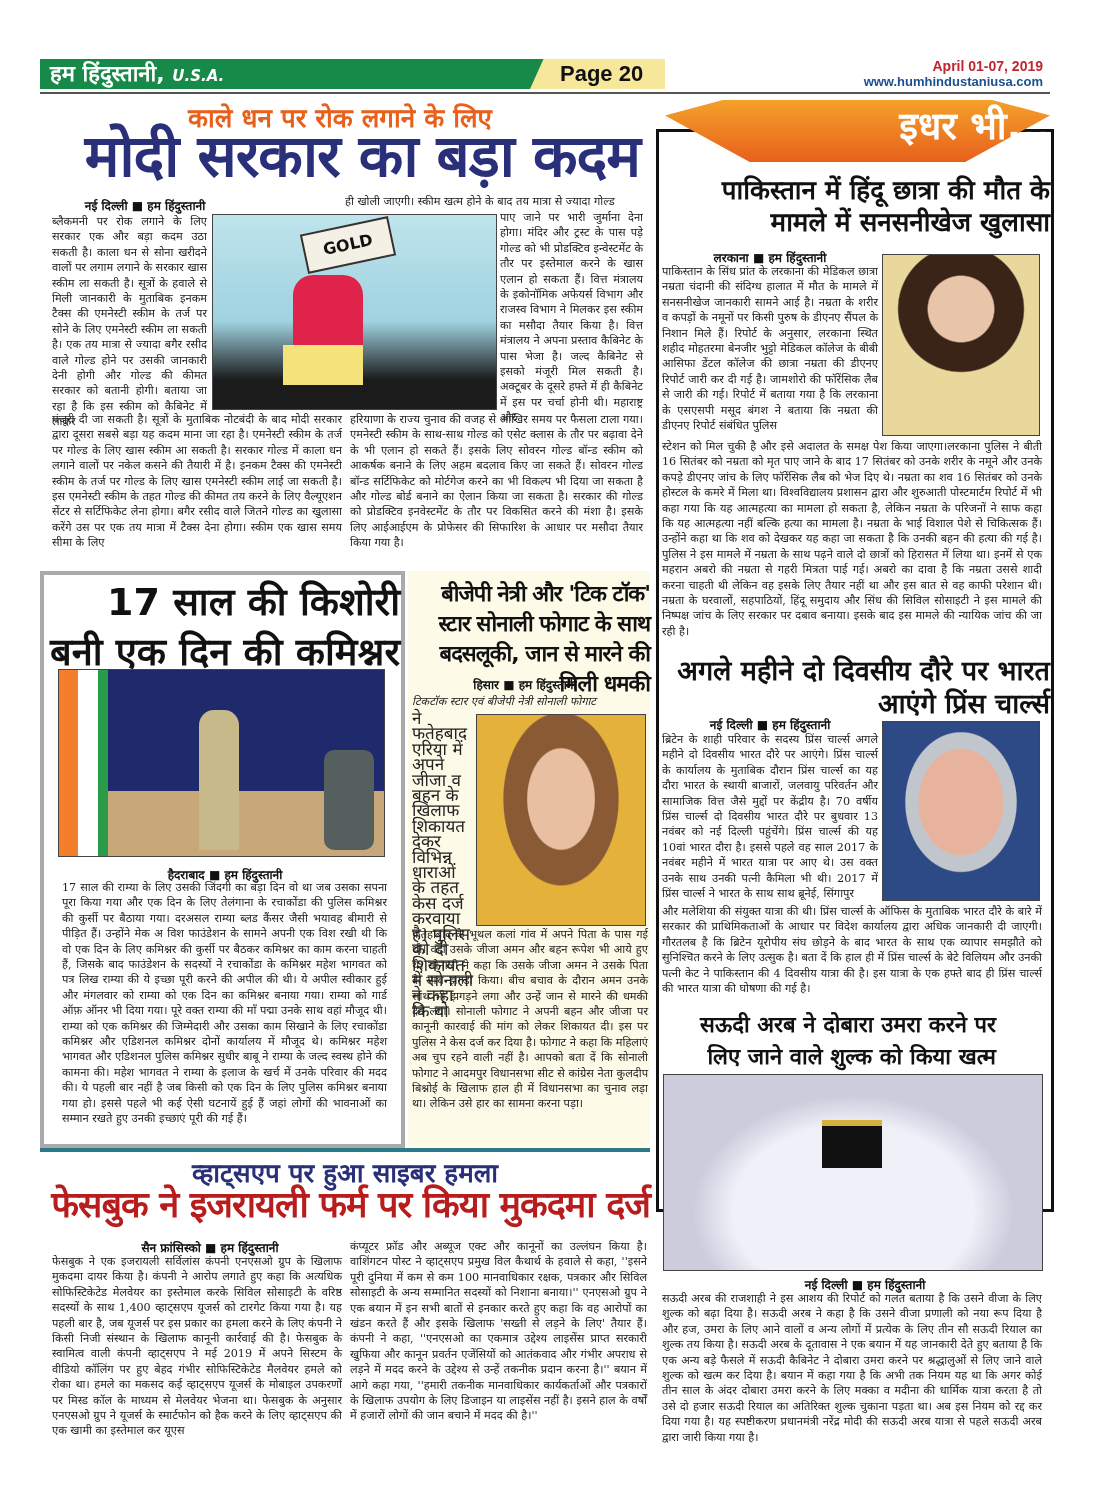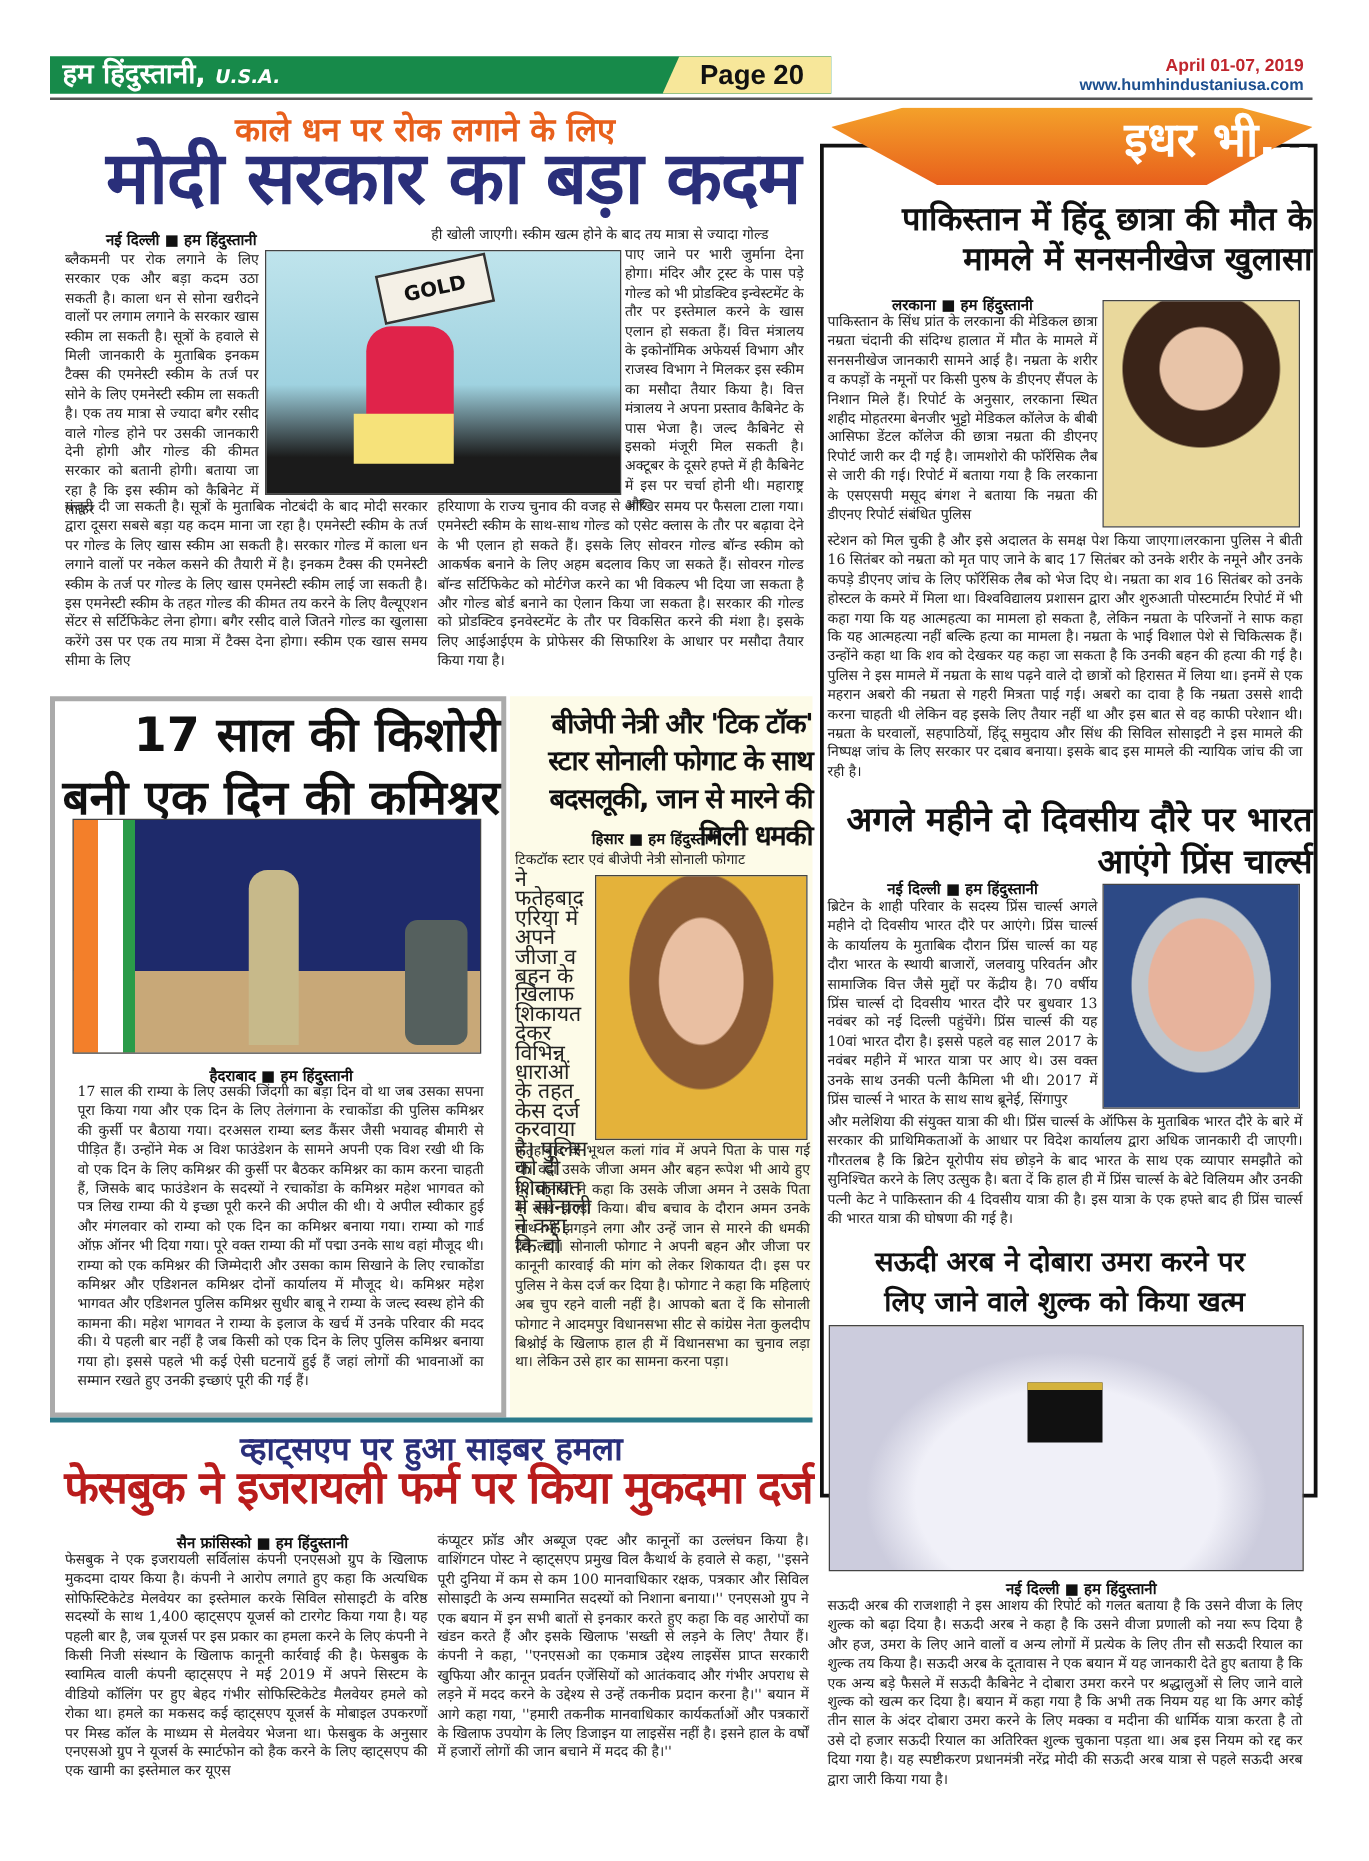--- a/index.html
+++ b/index.html
@@ -1,17 +1,17 @@
 <!DOCTYPE html>
 <html><head>
 <meta charset="utf-8">
 <style>
 *{box-sizing:border-box;margin:0;padding:0;}
 body{width:1095px;height:1489px;background:#fff;font-family:"DejaVu Serif",serif;color:#111;position:relative;overflow:hidden;}
-.abs{position:absolute;}
+.abs{position:absolute;margin-top:14px;}
 .masthead{left:40px;top:45px;width:625px;height:30px;background:#178a4a;}
 .mast-title{left:50px;top:46px;color:#fff;font-family:"DejaVu Sans",sans-serif;font-weight:bold;font-size:22px;line-height:28px;}
 .mast-title i{font-size:15px;font-style:italic;}
 .page-tab{left:530px;top:45px;width:135px;height:30px;background:#f7e79a;clip-path:polygon(10% 0,100% 0,100% 100%,0 100%);}
 .page-num{left:560px;top:45px;font-family:"Liberation Sans",sans-serif;font-weight:bold;font-size:22px;line-height:30px;color:#111;}
 .date{right:52px;top:44px;font-family:"Liberation Sans",sans-serif;font-size:14px;color:#c0262d;font-weight:bold;text-align:right;}
 .url{right:52px;top:60px;font-family:"Liberation Sans",sans-serif;font-size:13px;color:#1c4f8f;font-weight:bold;}
 .rule{left:40px;top:78px;width:1010px;height:2px;background:#555;}
 .kicker{font-family:"DejaVu Sans",sans-serif;font-weight:bold;text-align:center;}
 .headline{font-family:"DejaVu Sans",sans-serif;font-weight:bold;text-align:right;line-height:1.05;}
@@ -73,21 +73,21 @@
 <div class="abs img" style="left:58px;top:655px;width:327px;height:188px;background:linear-gradient(90deg,#f37f2a 0 6%,#fff 6% 12%,#2a9b49 12% 15%,transparent 15%),linear-gradient(180deg,#1e2a6b 0 65%,#c8a878 65%);">
   <div style="position:absolute;left:140px;top:40px;width:40px;height:140px;background:#c7b98a;border-radius:15px 15px 0 0;"></div>
   <div style="position:absolute;left:265px;top:80px;width:50px;height:100px;background:#55605e;border-radius:10px;"></div>
 </div>
 <div class="abs byline" style="left:140px;top:852px;width:170px;">हैदराबाद ■ हम हिंदुस्तानी</div>
 <div class="abs body" style="left:62px;top:866px;width:325px;">17 साल की राम्या के लिए उसकी जिंदगी का बड़ा दिन वो था जब उसका सपना पूरा किया गया और एक दिन के लिए तेलंगाना के रचाकोंडा की पुलिस कमिश्नर की कुर्सी पर बैठाया गया। दरअसल राम्या ब्लड कैंसर जैसी भयावह बीमारी से पीड़ित हैं। उन्होंने मेक अ विश फाउंडेशन के सामने अपनी एक विश रखी थी कि वो एक दिन के लिए कमिश्नर की कुर्सी पर बैठकर कमिश्नर का काम करना चाहती हैं, जिसके बाद फाउंडेशन के सदस्यों ने रचाकोंडा के कमिश्नर महेश भागवत को पत्र लिख राम्या की ये इच्छा पूरी करने की अपील की थी। ये अपील स्वीकार हुई और मंगलवार को राम्या को एक दिन का कमिश्नर बनाया गया। राम्या को गार्ड ऑफ़ ऑनर भी दिया गया। पूरे वक्त राम्या की माँ पद्मा उनके साथ वहां मौजूद थी। राम्या को एक कमिश्नर की जिम्मेदारी और उसका काम सिखाने के लिए रचाकोंडा कमिश्नर और एडिशनल कमिश्नर दोनों कार्यालय में मौजूद थे। कमिश्नर महेश भागवत और एडिशनल पुलिस कमिश्नर सुधीर बाबू ने राम्या के जल्द स्वस्थ होने की कामना की। महेश भागवत ने राम्या के इलाज के खर्च में उनके परिवार की मदद की। ये पहली बार नहीं है जब किसी को एक दिन के लिए पुलिस कमिश्नर बनाया गया हो। इससे पहले भी कई ऐसी घटनायें हुई हैं जहां लोगों की भावनाओं का सम्मान रखते हुए उनकी इच्छाएं पूरी की गई हैं।</div>
 
 <div class="abs" style="left:408px;top:557px;width:242px;height:580px;background:#fdfbe8;"></div>
 <div class="abs headline" style="left:412px;top:565px;width:238px;font-size:22px;color:#111;line-height:30px;letter-spacing:-1px;">बीजेपी नेत्री और 'टिक टॉक' स्टार सोनाली फोगाट के साथ बदसलूकी, जान से मारने की मिली धमकी</div>
 <div class="abs byline" style="left:440px;top:662px;width:170px;">हिसार ■ हम हिंदुस्तानी</div>
-<div class="abs body" style="left:412px;top:680px;width:236px;">टिकटॉक स्टार एवं बीजेपी नेत्री सोनाली फोगाट</div>
+<div class="abs body" style="left:412px;top:680px;width:236px;font-style:italic;">टिकटॉक स्टार एवं बीजेपी नेत्री सोनाली फोगाट</div>
 <div class="abs img" style="left:476px;top:700px;width:170px;height:212px;background:radial-gradient(ellipse at 50% 40%,#e9bfa2 0 28%,#8a5a34 29% 48%,#e4b23a 49%);"></div>
 <div class="abs body" style="left:412px;top:697px;width:62px;font-size:17px;text-align:left;">ने फतेहबाद एरिया में अपने जीजा व बहन के खिलाफ शिकायत देकर विभिन्न धाराओं के तहत केस दर्ज करवाया है। पुलिस को दी शिकायत में सोनाली ने कहा कि वो</div>
 <div class="abs body" style="left:412px;top:913px;width:236px;">फतेहाबाद के भूथल कलां गांव में अपने पिता के पास गई थी। वहां उसके जीजा अमन और बहन रूपेश भी आये हुए थे। सोनाली ने कहा कि उसके जीजा अमन ने उसके पिता के साथ झगड़ा किया। बीच बचाव के दौरान अमन उनके साथ भी झगड़ने लगा और उन्हें जान से मारने की धमकी देने लगा। सोनाली फोगाट ने अपनी बहन और जीजा पर कानूनी कारवाई की मांग को लेकर शिकायत दी। इस पर पुलिस ने केस दर्ज कर दिया है। फोगाट ने कहा कि महिलाएं अब चुप रहने वाली नहीं है। आपको बता दें कि सोनाली फोगाट ने आदमपुर विधानसभा सीट से कांग्रेस नेता कुलदीप बिश्नोई के खिलाफ हाल ही में विधानसभा का चुनाव लड़ा था। लेकिन उसे हार का सामना करना पड़ा।</div>
 
 <div class="abs" style="left:40px;top:1134px;width:610px;height:4px;background:#2a7a8a;"></div>
 <div class="abs kicker" style="left:40px;top:1140px;width:610px;font-size:26px;color:#2a2f7a;">व्हाट्सएप पर हुआ साइबर हमला</div>
 <div class="abs headline" style="left:40px;top:1172px;width:610px;font-size:36px;color:#b91c1c;letter-spacing:-1px;">फेसबुक ने इजरायली फर्म पर किया मुकदमा दर्ज</div>
 <div class="abs byline" style="left:110px;top:1225px;width:200px;">सैन फ्रांसिस्को ■ हम हिंदुस्तानी</div>
 <div class="abs body" style="left:52px;top:1240px;width:290px;">फेसबुक ने एक इजरायली सर्विलांस कंपनी एनएसओ ग्रुप के खिलाफ मुकदमा दायर किया है। कंपनी ने आरोप लगाते हुए कहा कि अत्यधिक सोफिस्टिकेटेड मेलवेयर का इस्तेमाल करके सिविल सोसाइटी के वरिष्ठ सदस्यों के साथ 1,400 व्हाट्सएप यूजर्स को टारगेट किया गया है। यह पहली बार है, जब यूजर्स पर इस प्रकार का हमला करने के लिए कंपनी ने किसी निजी संस्थान के खिलाफ कानूनी कार्रवाई की है। फेसबुक के स्वामित्व वाली कंपनी व्हाट्सएप ने मई 2019 में अपने सिस्टम के वीडियो कॉलिंग पर हुए बेहद गंभीर सोफिस्टिकेटेड मैलवेयर हमले को रोका था। हमले का मकसद कई व्हाट्सएप यूजर्स के मोबाइल उपकरणों पर मिस्ड कॉल के माध्यम से मेलवेयर भेजना था। फेसबुक के अनुसार एनएसओ ग्रुप ने यूजर्स के स्मार्टफोन को हैक करने के लिए व्हाट्सएप की एक खामी का इस्तेमाल कर यूएस</div>
 <div class="abs body" style="left:350px;top:1225px;width:297px;">कंप्यूटर फ्रॉड और अब्यूज एक्ट और कानूनों का उल्लंघन किया है। वाशिंगटन पोस्ट ने व्हाट्सएप प्रमुख विल कैथार्थ के हवाले से कहा, ''इसने पूरी दुनिया में कम से कम 100 मानवाधिकार रक्षक, पत्रकार और सिविल सोसाइटी के अन्य सम्मानित सदस्यों को निशाना बनाया।'' एनएसओ ग्रुप ने एक बयान में इन सभी बातों से इनकार करते हुए कहा कि वह आरोपों का खंडन करते हैं और इसके खिलाफ 'सख्ती से लड़ने के लिए' तैयार हैं। कंपनी ने कहा, ''एनएसओ का एकमात्र उद्देश्य लाइसेंस प्राप्त सरकारी खुफिया और कानून प्रवर्तन एजेंसियों को आतंकवाद और गंभीर अपराध से लड़ने में मदद करने के उद्देश्य से उन्हें तकनीक प्रदान करना है।'' बयान में आगे कहा गया, ''हमारी तकनीक मानवाधिकार कार्यकर्ताओं और पत्रकारों के खिलाफ उपयोग के लिए डिजाइन या लाइसेंस नहीं है। इसने हाल के वर्षों में हजारों लोगों की जान बचाने में मदद की है।''</div>

